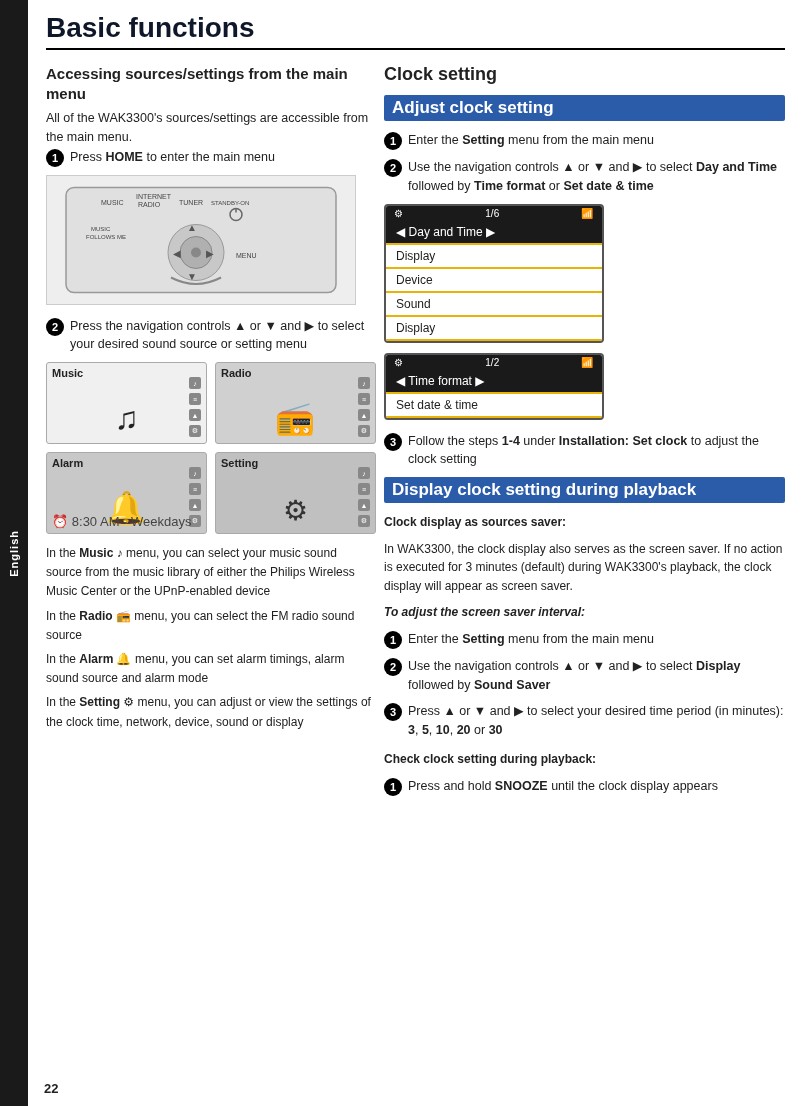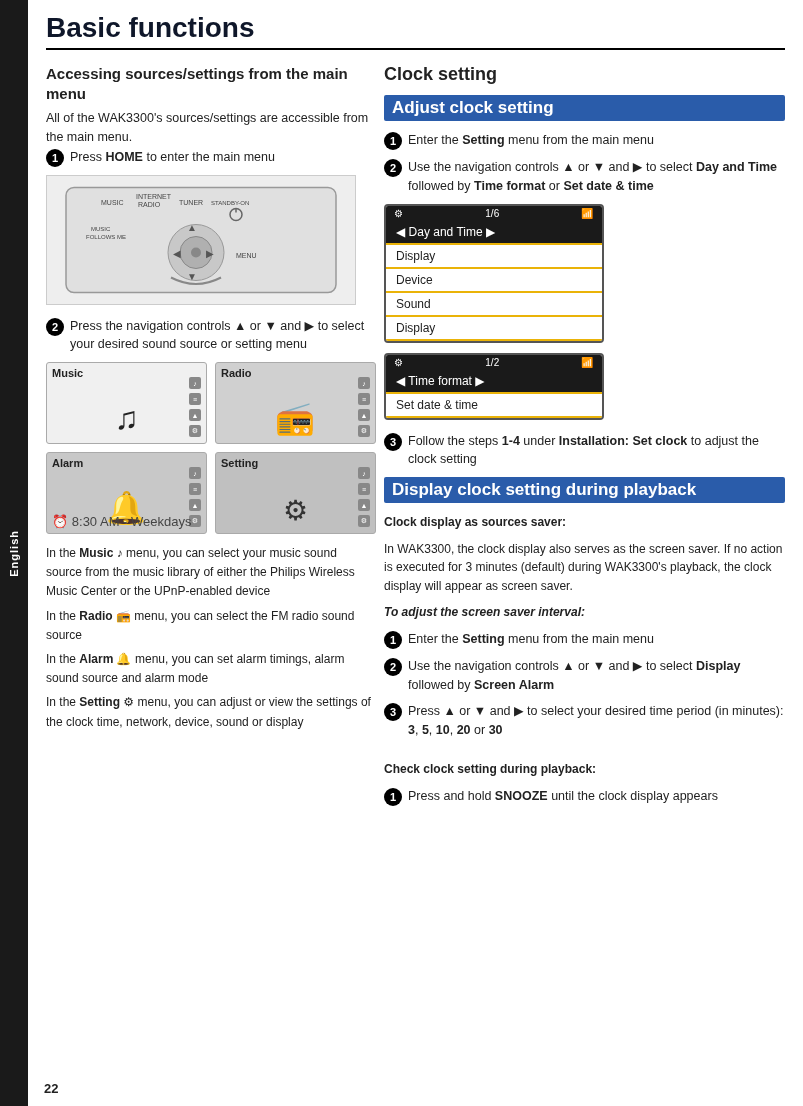--- a/index.html
+++ b/index.html
@@ -479,32 +479,32 @@
       <div class="step">
         <div class="step-num">1</div>
         <div class="step-text">
           Enter the <b>Setting</b> menu from the main menu
         </div>
       </div>
 
       <div class="step">
         <div class="step-num">2</div>
         <div class="step-text">
-          Use the navigation controls ▲ or ▼ and ▶ to select <b>Display</b> followed by <b>Screen Alarm</b>
+          Use the navigation controls ▲ or ▼ and ▶ to select <b>Display</b> followed by <b>Sound Saver</b>
         </div>
       </div>
 
       <div class="step">
         <div class="step-num">3</div>
         <div class="step-text">
           Press ▲ or ▼ and ▶ to select your desired time period (in minutes): <b>3</b>, <b>5</b>, <b>10</b>, <b>20</b> or <b>30</b>
         </div>
       </div>
 
-      <div class="para-text" style="margin-top:20px;">
+      <div class="para-text" style="margin-top:10px;">
         <b>Check clock setting during playback:</b>
       </div>
 
       <div class="step">
         <div class="step-num">1</div>
         <div class="step-text">
           Press and hold <b>SNOOZE</b> until the clock display appears
         </div>
       </div>
 

